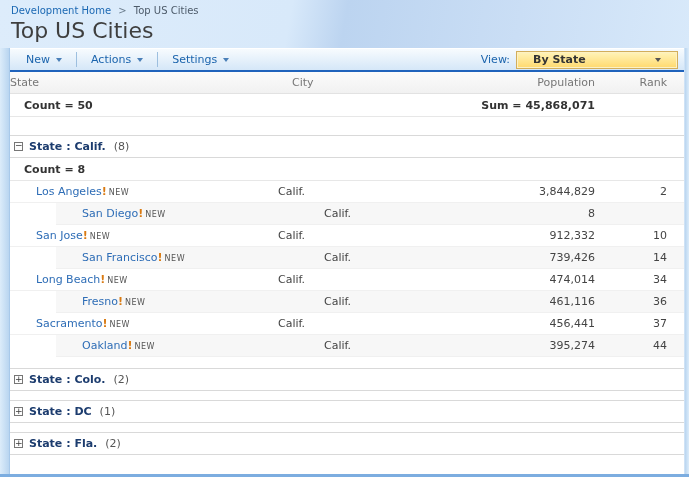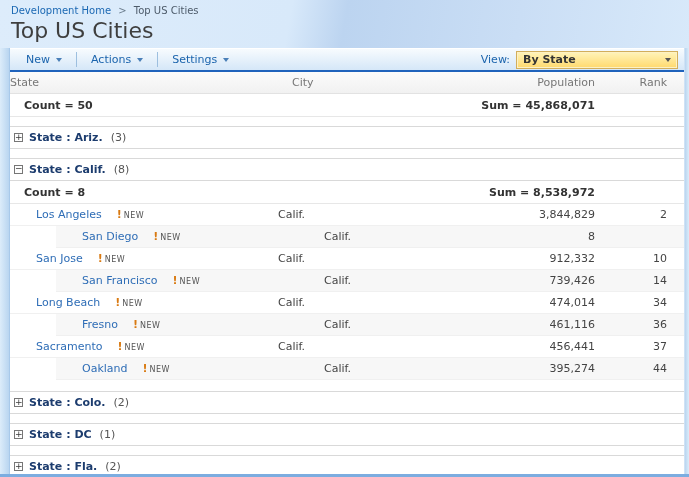--- a/index.html
+++ b/index.html
@@ -38,21 +38,21 @@
   }
   .tb-menu { display:flex; align-items:center; gap:6px; color:#1b64ad; padding:3px 8px; cursor:pointer; }
   .caret { width:0; height:0; border-left:3px solid transparent; border-right:3px solid transparent; border-top:4px solid #4a7fb8; margin-top:1px; }
   .tb-sep { width:1px; height:15px; background:#9dbfdf; margin:0 6px; }
   .tb-spacer { flex:1; }
   .view-label { color:#1b64ad; margin-right:6px; }
   .view-select {
     width:162px; height:18px; display:flex; align-items:center;
     background:linear-gradient(#fff4ba,#ffd96d);
     border:1px solid #d2ae5c; box-shadow:inset 0 0 0 1px #fdf1c4;
-    padding:0 6px; cursor:pointer;
+    padding:0 16px; cursor:pointer;
   }
   .view-select .val { flex:1; font-weight:bold; color:#333; }
   .view-select .caret { border-top-color:#555; }
 
   
   .grid { flex:1; overflow:hidden; padding-right:0; }
   .row { display:grid; grid-template-columns:268px 180px 1fr 72px; padding-right:17px; align-items:center; }
   .cell { overflow:hidden; white-space:nowrap; }
   .c1 { padding-left:14px; }
   .r  { text-align:right; }
@@ -72,21 +72,21 @@
     border:1px solid #767676; background:#fdfdfd; color:#3a3a3a;
     font-size:9px; line-height:7px; text-align:center; cursor:pointer;
   }
   .expander.plus::before  { content:"+"; }
   .expander.minus::before { content:"\2212"; position:relative; top:-1px; }
   .group-title { font-weight:bold; color:#1c3c6e; }
   .group-count { color:#555; margin-left:2px; }
 
   .item { height:22px; border-bottom:1px solid #f0f0f0; }
   .item.alt { background:#f7f7f7;margin-left:46px; }
-  .city-cell { display:flex; align-items:center; gap:15px;padding-left:26px; }
+  .city-cell { display:flex; align-items:center; gap:0;padding-left:26px; }
   .city-link { color:#2e6db6; text-decoration:none; cursor:pointer; }
   .newbadge { display:inline-flex; align-items:baseline; gap:2px; }
   .new-bang { color:#d97a12; font-weight:bold; font-size:11px; }
   .new-txt  { color:#555; font-size:8px; letter-spacing:0.5px; }
 
   
   .bottom-line { height:3px; background:#7cade0; }
 </style>
 </head>
 <body>
@@ -141,38 +141,32 @@
 
         <div class="row sum-row">
           <div class="cell c1">Count = 50</div>
           <div class="cell"></div>
           <div class="cell r">Sum = 45,868,071</div>
           <div class="cell"></div>
         </div>
 
         <div class="gap"></div>
 
-        <div class="group-row">
-          <span class="expander plus"></span>
-          <span class="group-title">State : Ariz.</span>
-          <span class="group-count">(3)</span>
-        </div>
 
         <div class="gap"></div>
 
         <div class="group-row">
           <span class="expander minus"></span>
           <span class="group-title">State : Calif.</span>
           <span class="group-count">(8)</span>
         </div>
 
         <div class="row sum-row">
           <div class="cell c1">Count = 8</div>
           <div class="cell"></div>
-          <div class="cell r">Sum = 8,538,972</div>
           <div class="cell"></div>
         </div>
 
         <div class="row item">
           <div class="cell c1 city-cell">
             <a class="city-link">Los Angeles</a>
             <span class="newbadge">
                 <span class="new-bang">!</span>
                 <span class="new-txt">NEW</span>
               </span>

